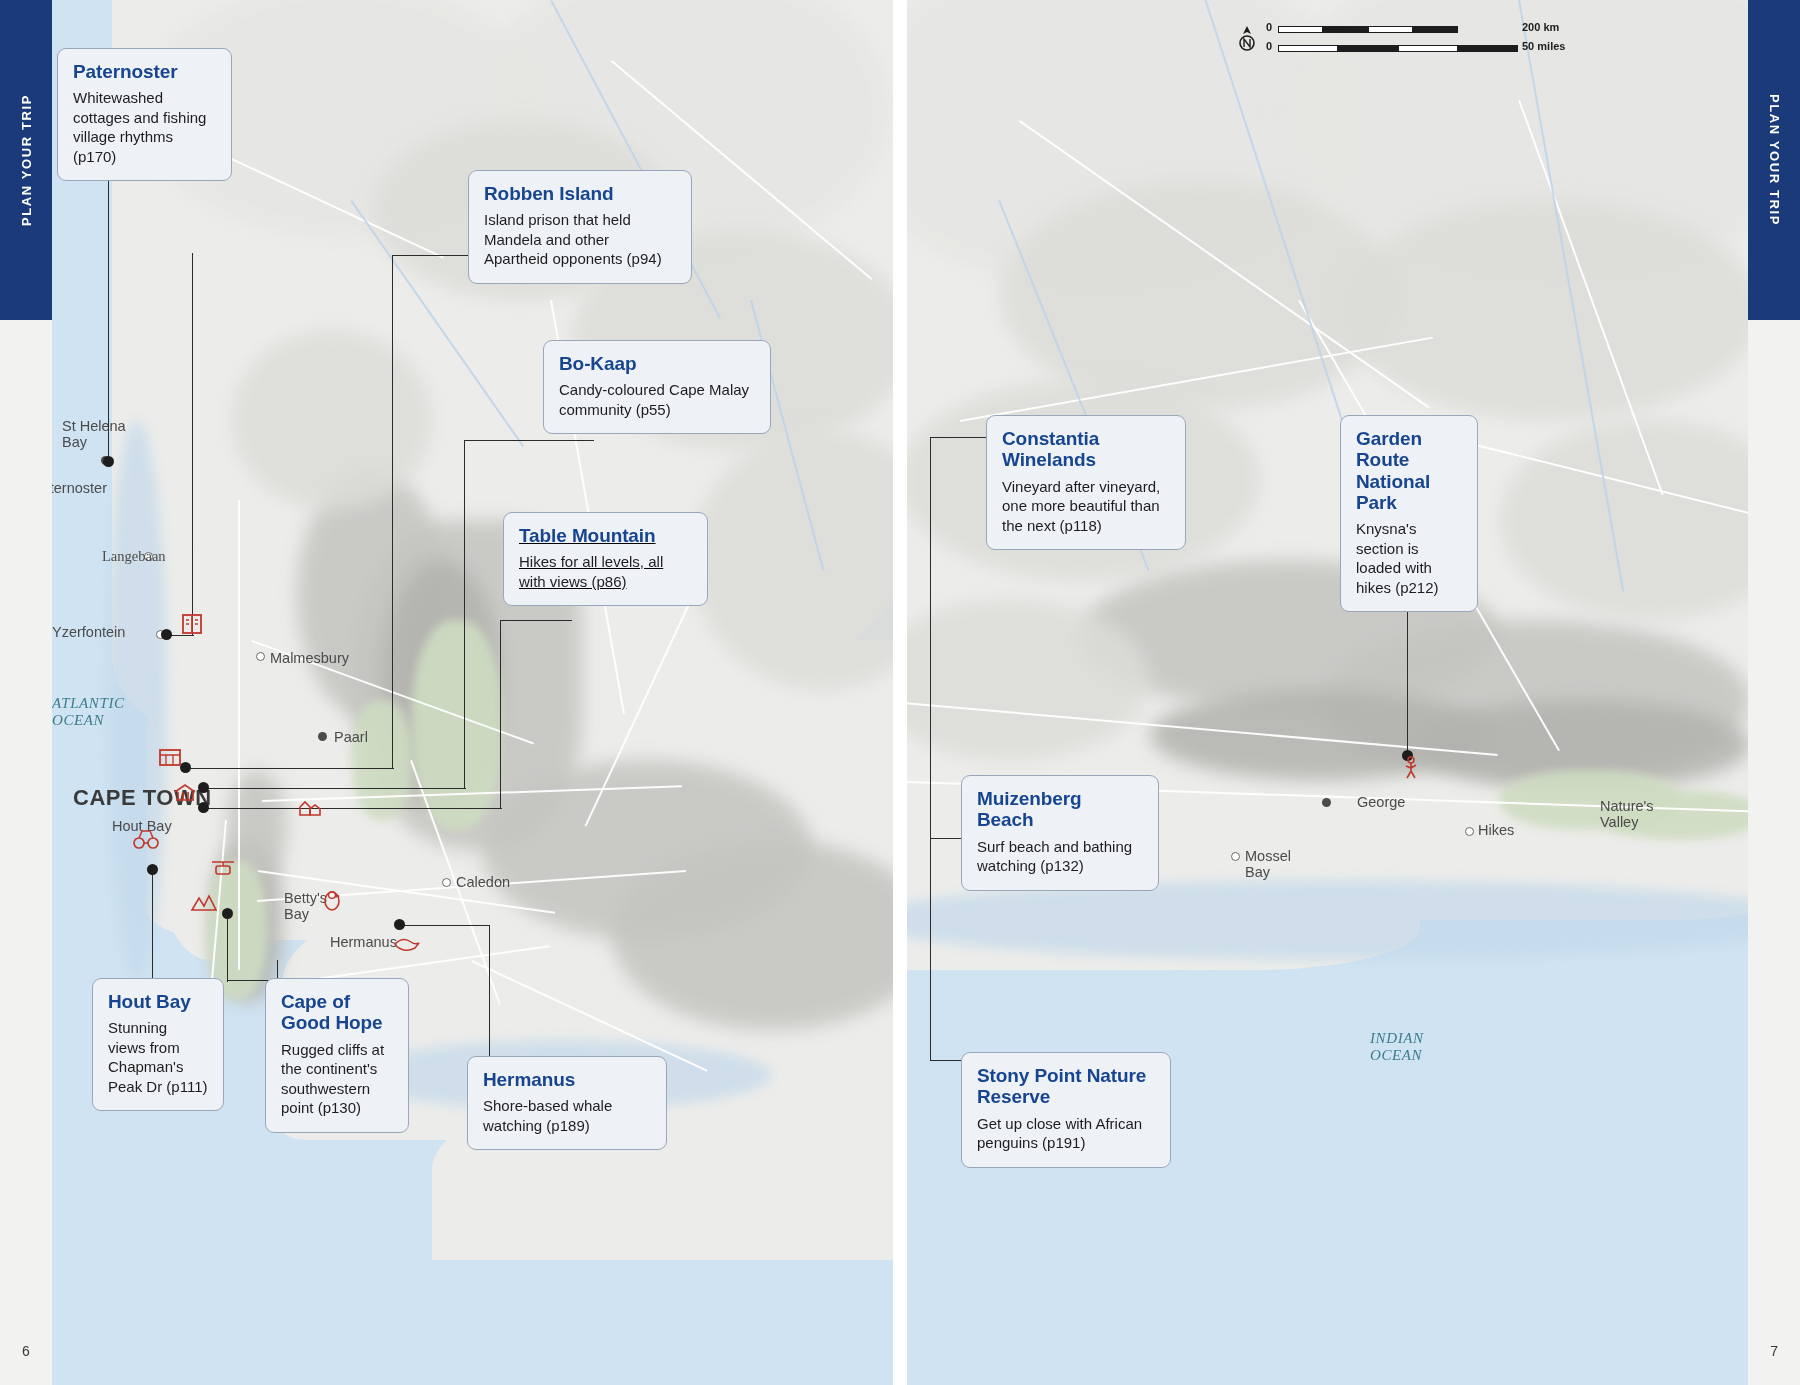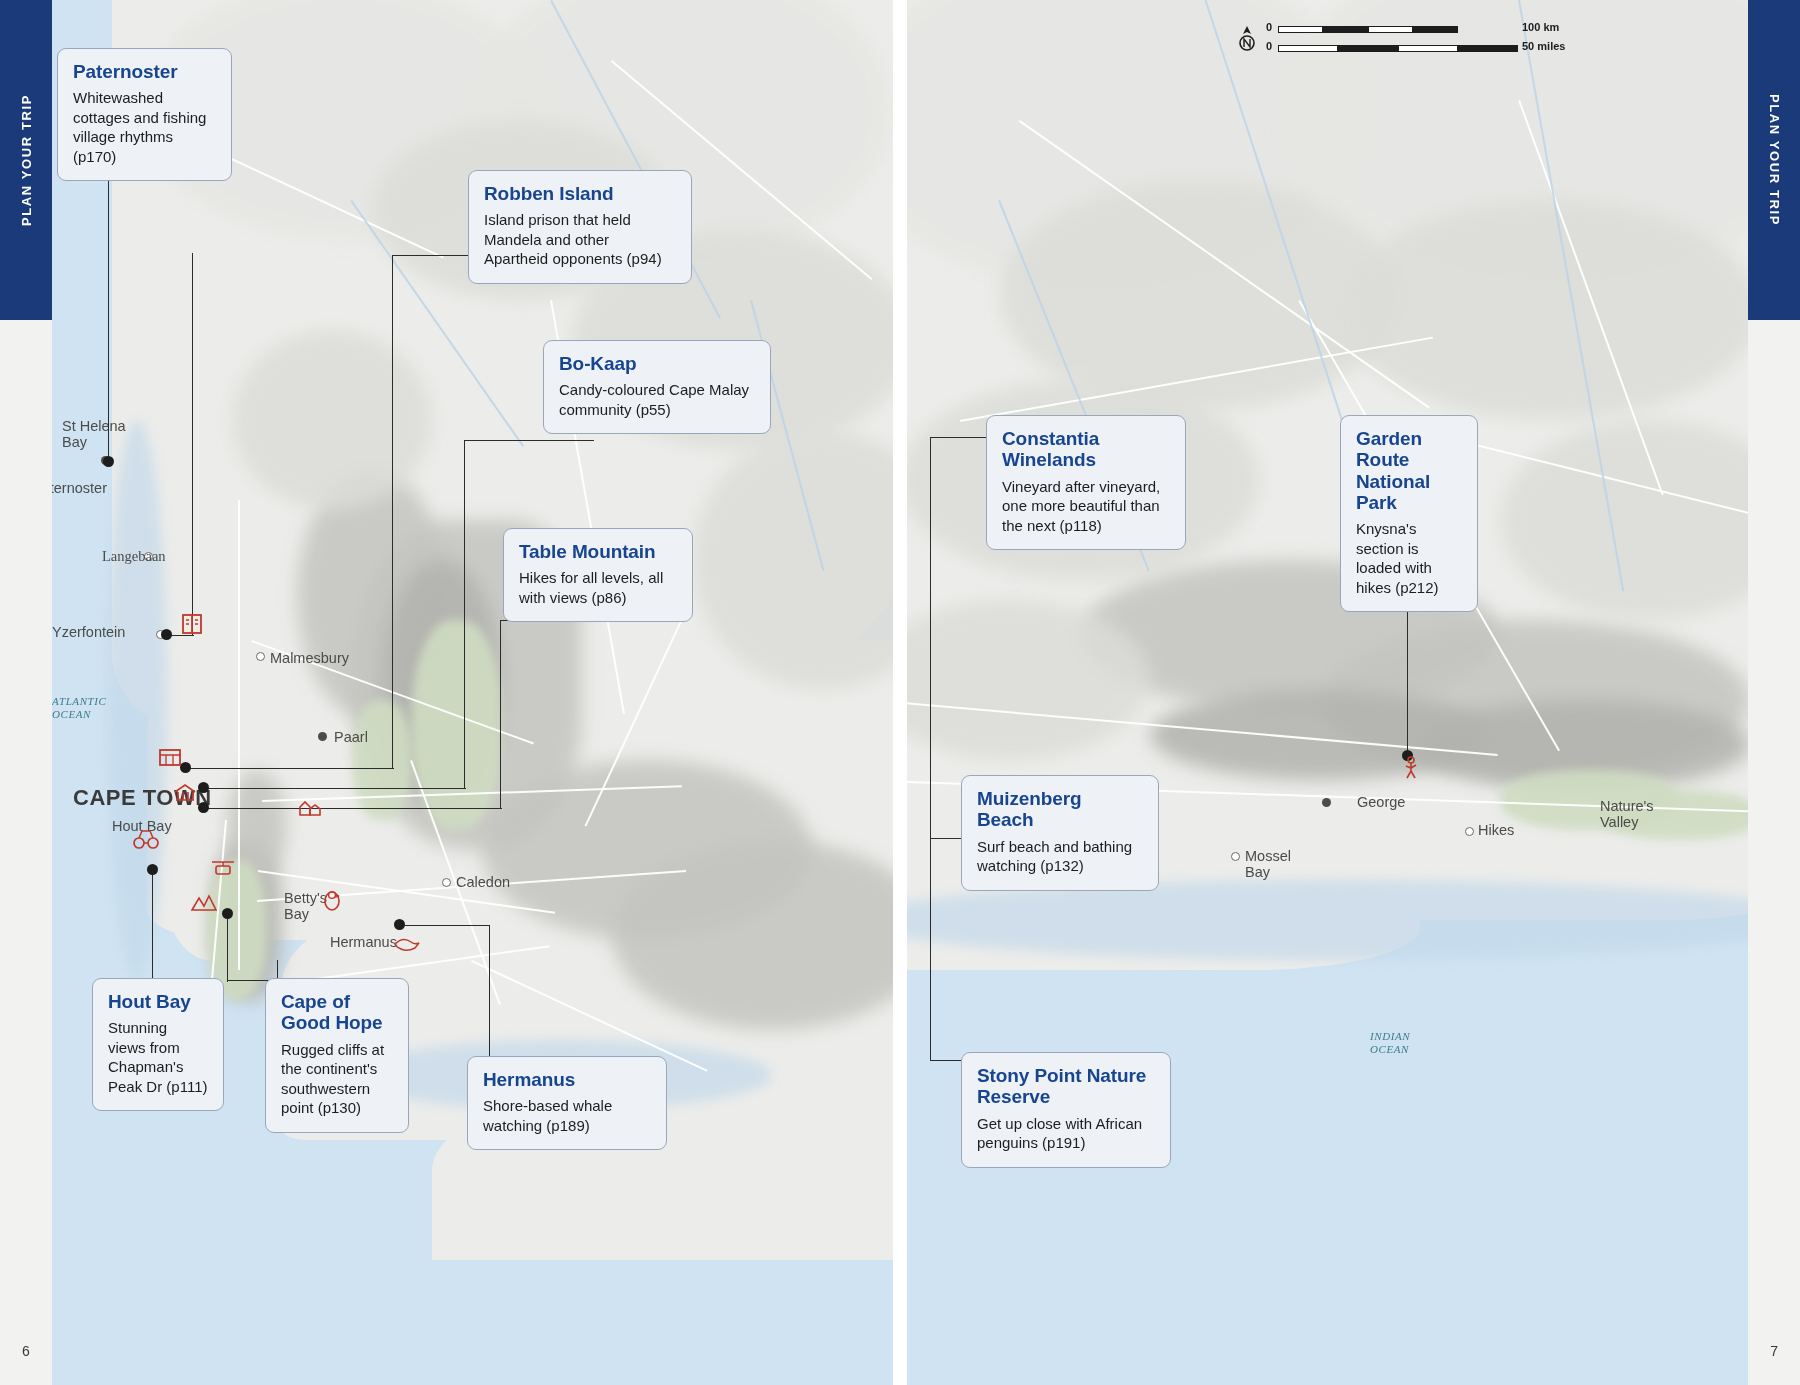--- a/index.html
+++ b/index.html
@@ -134,21 +134,21 @@
     font-size: 22px;
     font-weight: bold;
     color: #3a3a3a;
     letter-spacing: .5px;
   }
   .place.two-line { line-height: 1.12; white-space: normal; width: 90px; }
   .ocean-label {
     position: absolute;
     font-family: "Liberation Serif", serif;
     font-style: italic;
-    font-size: 11px;
+    font-size: 15px;
     color: #3c7d8c;
     line-height: 1.15;
     letter-spacing: .6px;
   }
   .dot-city {
     position: absolute;
     width: 9px; height: 9px;
     border-radius: 50%;
     background: #4b4b4b;
   }
@@ -427,21 +427,21 @@
       <div class="callout" style="left:416px;top:170px;width:224px;">
         <h3>Robben Island</h3>
         <p>Island prison that held Mandela and other Apartheid opponents (p94)</p>
       </div>
 
       <div class="callout" style="left:491px;top:340px;width:228px;">
         <h3>Bo-Kaap</h3>
         <p>Candy-coloured Cape Malay community (p55)</p>
       </div>
 
-      <div class="callout" style="left:451px;top:528px;width:190px;">
+      <div class="callout" style="left:451px;top:512px;width:205px;text-decoration:underline;">
         <h3>Table Mountain</h3>
         <p>Hikes for all levels, all with views (p86)</p>
       </div>
 
       <div class="callout" style="left:40px;top:978px;width:132px;">
         <h3>Hout Bay</h3>
         <p>Stunning views from Chapman's Peak Dr (p111)</p>
       </div>
 
       <div class="callout" style="left:213px;top:978px;width:144px;">
@@ -560,21 +560,21 @@
             <circle cx="11" cy="17" r="7" stroke="#1d1d1d" stroke-width="1.6" fill="none"></circle>
             <path d="M8 21 v-8 l6 8 v-8" stroke="#1d1d1d" stroke-width="1.4" fill="none"></path>
           </svg>
         </div>
         <div class="scale-row" style="margin-left:30px;margin-top:4px;">
           <span class="scale-num" style="left:0px;">0</span>
           <div class="bar-seg bar-white" style="left:12px;width:45px;"></div>
           <div class="bar-seg bar-black" style="left:57px;width:45px;"></div>
           <div class="bar-seg bar-white" style="left:102px;width:45px;"></div>
           <div class="bar-seg bar-black" style="left:147px;width:45px;"></div>
-          <span class="scale-unit" style="left:256px;">100 km</span>
+          <span class="scale-unit" style="left:256px;">200 km</span>
         </div>
         <div class="scale-row" style="margin-left:30px;margin-top:8px;">
           <span class="scale-num" style="left:0px;">0</span>
           <div class="bar-seg bar-white" style="left:12px;width:60px;"></div>
           <div class="bar-seg bar-black" style="left:72px;width:60px;"></div>
           <div class="bar-seg bar-white" style="left:132px;width:60px;"></div>
           <div class="bar-seg bar-black" style="left:192px;width:60px;"></div>
           <span class="scale-unit" style="left:256px;">50 miles</span>
         </div>
       </div>

